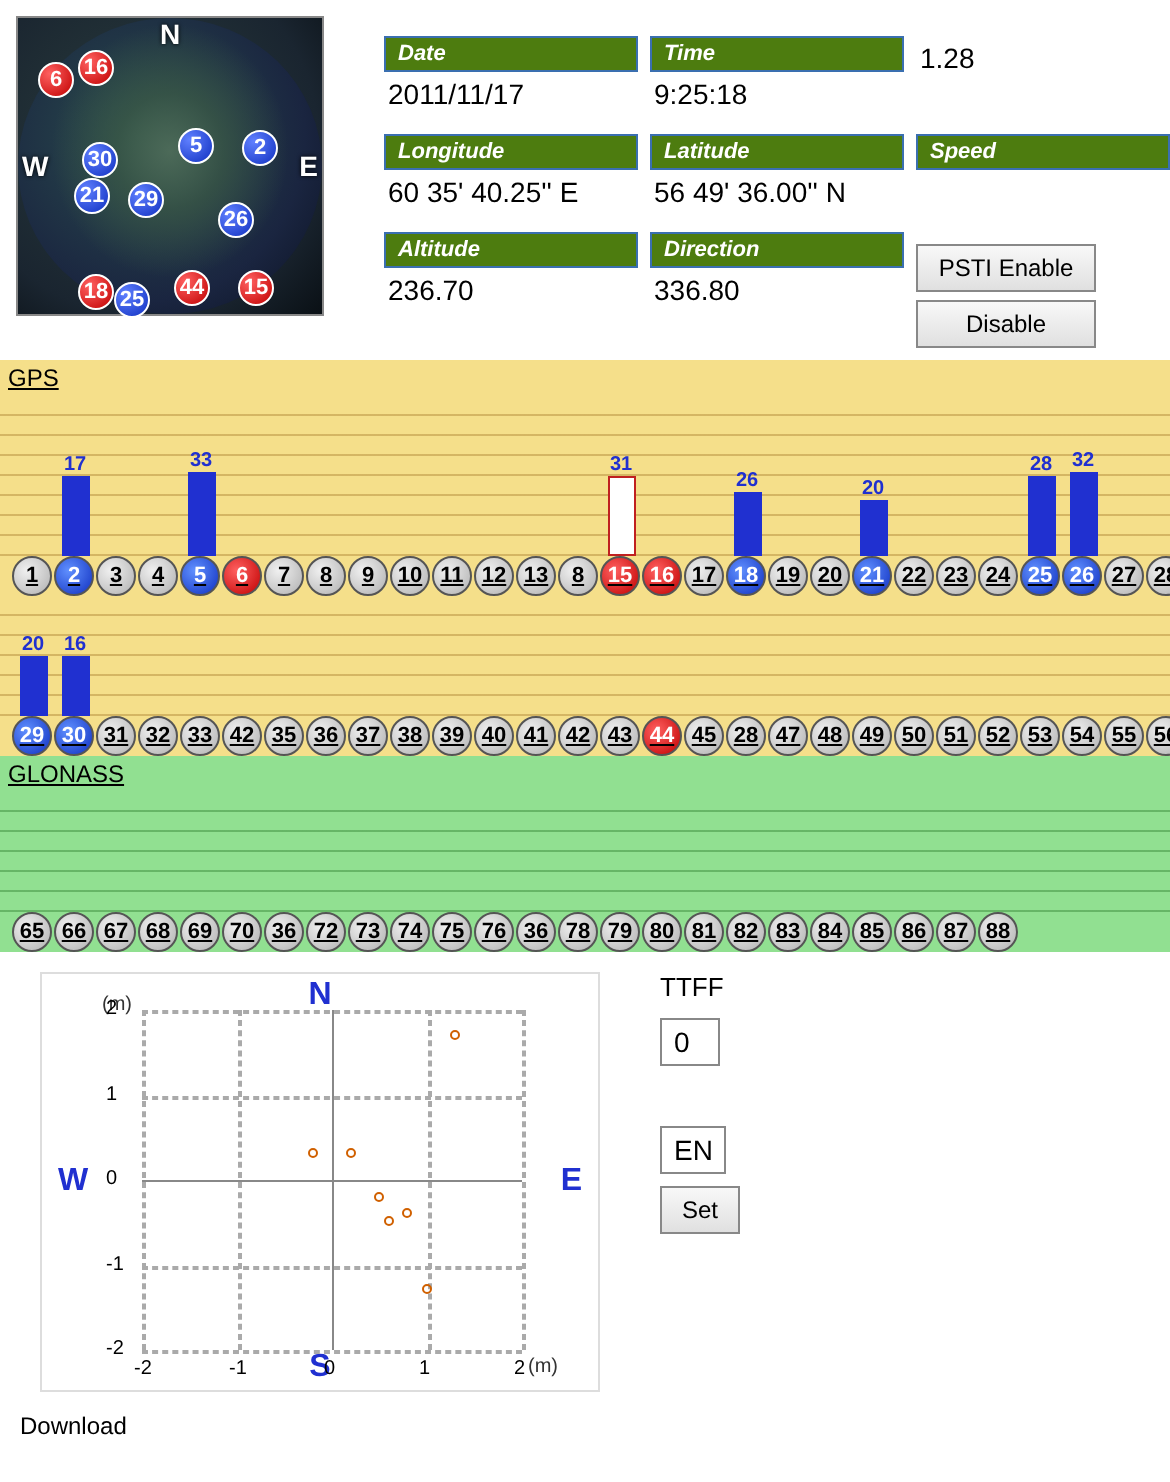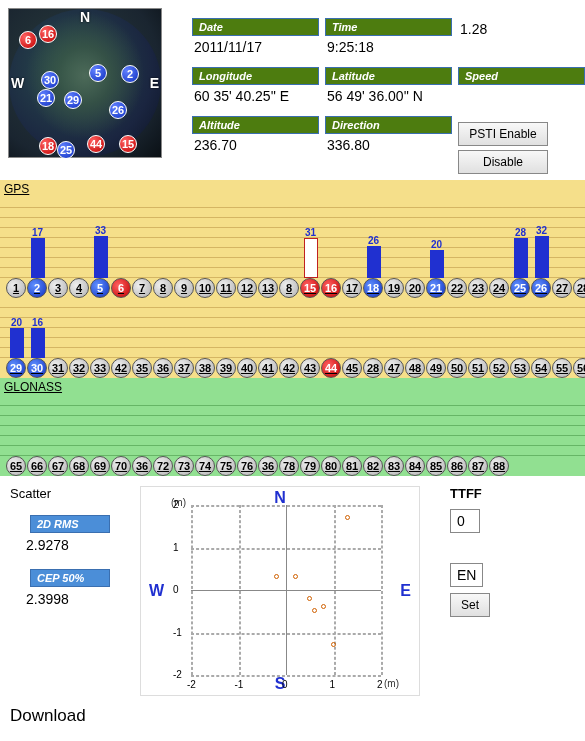--- a/index.html
+++ b/index.html
@@ -61,24 +61,24 @@
 .pW { left: 8px; top: 50%; transform: translateY(-50%); }
 .pE { right: 8px; top: 50%; transform: translateY(-50%); }
 .plot { position: absolute; left: 50px; top: 18px; width: 190px; height: 170px; }
 .grid-dash { position: absolute; border: 1px dashed #aaa; }
 .grid-solid { position: absolute; background: #888; }
 .tick { position: absolute; font-size: 10px; }
 .pt { position: absolute; width: 5px; height: 5px; border: 1px solid #d06000; border-radius: 50%; background: transparent; }
 .unitlbl { position: absolute; font-size: 10px; color: #333; }
 
 .right-col { margin-left: 30px; }
-.rt-lbl { font-size: 13px; margin-bottom: 8px; font-weight: bold; }
+.rt-lbl { font-size: 13px; margin-bottom: 8px; }
 .rt-box { border: 1px solid #888; padding: 3px 6px; font-size: 14px; min-width: 30px; display: inline-block; background: #fff; }
 
-.dl-title { font-size: 17px; padding: 10px 0 0 10px; }
+.dl-title { font-size: 12px; padding: 10px 0 0 10px; }
 </style>
 </head>
 <body>
 
 <div class="top">
   <div class="globe" id="globe">
     <div class="globe-earth"></div>
     <div class="compass cn">N</div>
     <div class="compass cw">W</div>
     <div class="compass ce">E</div>
@@ -320,27 +320,20 @@
       <div class="ball b-gray">83</div>
       <div class="ball b-gray">84</div>
       <div class="ball b-gray">85</div>
       <div class="ball b-gray">86</div>
       <div class="ball b-gray">87</div>
       <div class="ball b-gray">88</div>
     </div>
 </div>
 
 <div class="scatter-section">
-  <div class="scat-left">
-    <div class="sec-title">Scatter</div>
-    <div class="mini-hdr">2D RMS</div>
-    <div class="mini-val">2.9278</div>
-    <div class="mini-hdr">CEP 50%</div>
-    <div class="mini-val">2.3998</div>
-  </div>
 
   <div class="plot-wrap">
     <div class="plot-axis-lbl pN">N</div>
     <div class="plot-axis-lbl pS">S</div>
     <div class="plot-axis-lbl pW">W</div>
     <div class="plot-axis-lbl pE">E</div>
     <div class="unitlbl" style="left:30px;top:10px">(m)</div>
     <div class="unitlbl" style="right:20px;bottom:6px">(m)</div>
     <div class="plot" id="plot">
         <div class="grid-dash" style="left: 0px; top: 0px; width: 0px; height: 170px;"></div>

